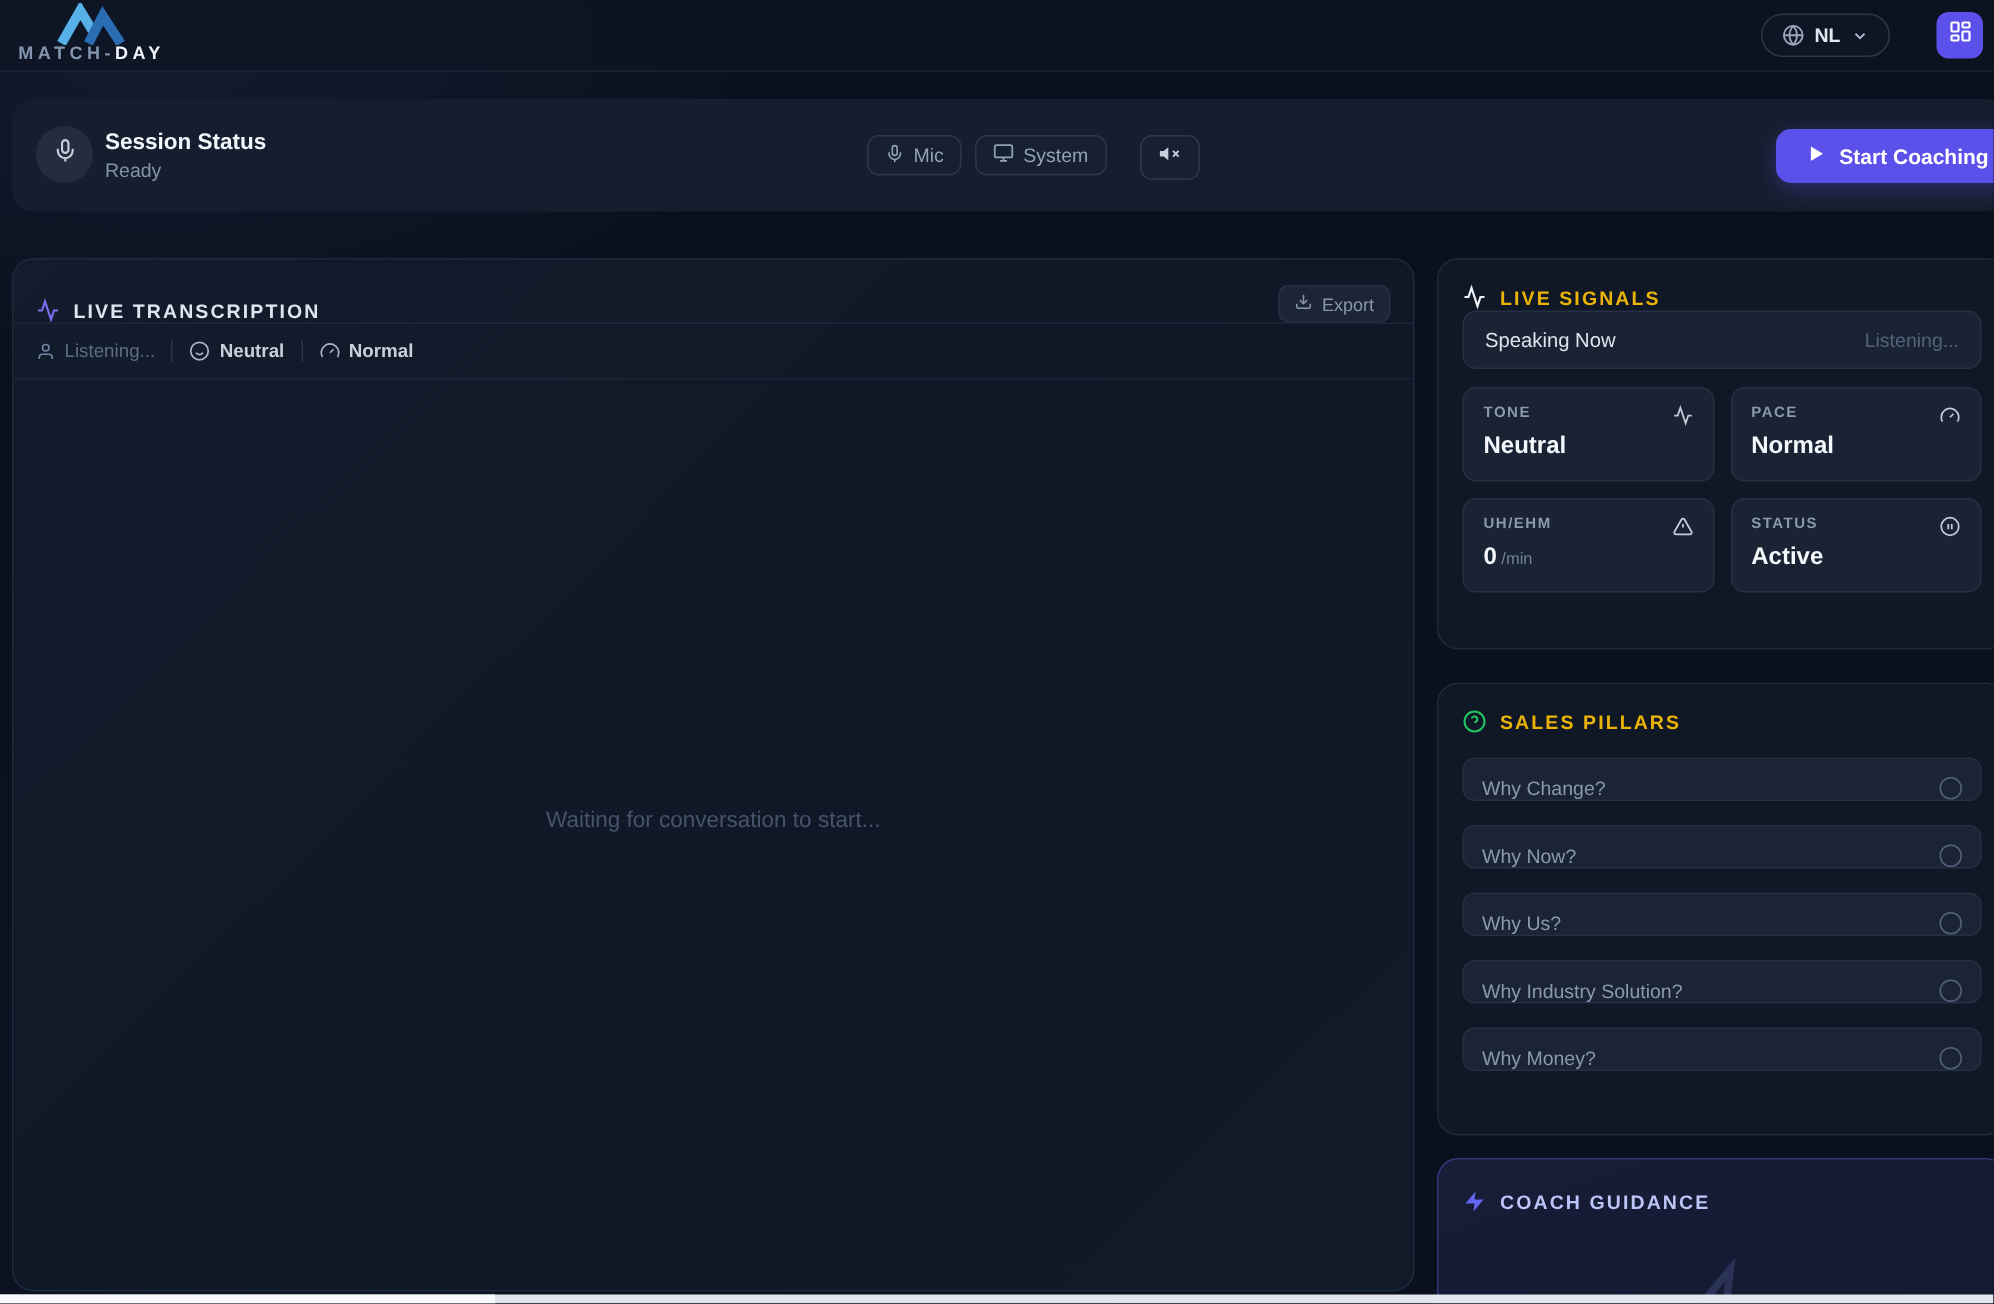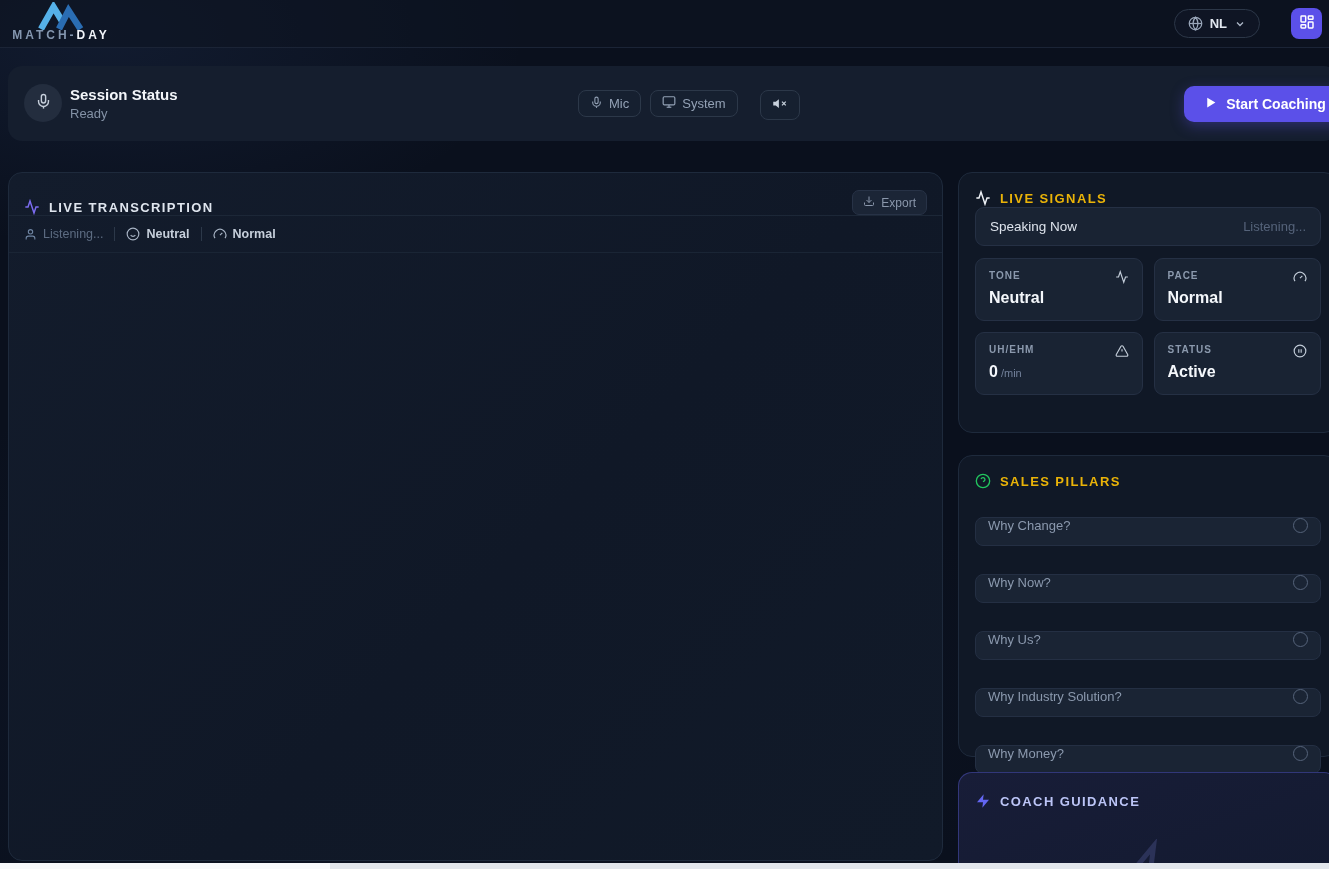--- a/index.html
+++ b/index.html
@@ -85,22 +85,22 @@
   .sig-card { height:63px; background:#192333; border:1px solid #253044; border-radius:9px; padding:11px 13px; }
   .sig-top { display:flex; }
   .sig-label { font-size:10px; font-weight:700; letter-spacing:1px; color:#8b99ad; }
   .sig-icon { margin-left:auto; color:#c3cdd9; display:flex; }
   .sig-value { margin-top:5px; font-size:16px; font-weight:700; color:#f4f7fb; }
   .sig-unit { font-size:11px; font-weight:400; color:#72809a; margin-left:3px; }
 
   .pillars { position:absolute; left:958px; top:455px; width:380px; height:302px;
     background:#101826; border:1px solid #1e2a3c; border-radius:14px; padding:17px 16px; }
   .pillars .panel-title .ic { color:#22c55e; display:flex; }
-  .pillar-row { margin-top:28px; height:29px; background:#1a2434; border:1px solid #242f43;
-    border-radius:8px; display:flex; align-items:flex-start; padding:0 12px; cursor:pointer; }
+  .pillar-row { margin-top:16px; height:29px; background:#1a2434; border:1px solid #242f43;
+    border-radius:8px; display:flex; align-items:flex-end; padding:0 12px; cursor:pointer; }
   .pillar-row:first-of-type { margin-top:14px; }
   .pillar-label { font-size:13px; color:#8b99ae; }
   .pillar-check { margin-left:auto; width:15px; height:15px; border:1.5px solid #55637a; border-radius:50%; }
 
   .guidance { position:absolute; left:958px; top:772px; width:380px; height:210px;
     background:linear-gradient(160deg,#181d38 0%,#131a30 70%);
     border:1px solid rgba(99,102,241,0.38); border-radius:14px; padding:20px 16px; overflow:hidden; }
   .guidance .panel-title { color:#bcc5f7; }
   .guidance .panel-title .ic { color:#6366f1; display:flex; }
   .g-watermark { position:absolute; left:148px; top:66px; opacity:0.55; color:#3f4577; }
@@ -259,20 +259,21 @@
         <span class="ic">
           <svg width="14" height="14" viewBox="0 0 24 24" fill="none" stroke="currentColor" stroke-width="2">
               <path d="m12 14 4-4"></path>
               <path d="M3.34 19a10 10 0 1 1 17.32 0"></path>
             </svg>
         </span>
         <span>Normal</span>
       </div>
     </div>
 
+    <div class="tr-empty">Waiting for conversation to start...</div>
   </div>
 
   <div class="signals">
     <div class="panel-title">
       <span style="color:#eef2f7;display:flex;">
         <svg width="16" height="16" viewBox="0 0 24 24" fill="none" stroke="currentColor" stroke-width="2.2">
             <polyline points="22 12 18 12 15 21 9 3 6 12 2 12"></polyline>
           </svg>
       </span>
       <span>LIVE SIGNALS</span>

